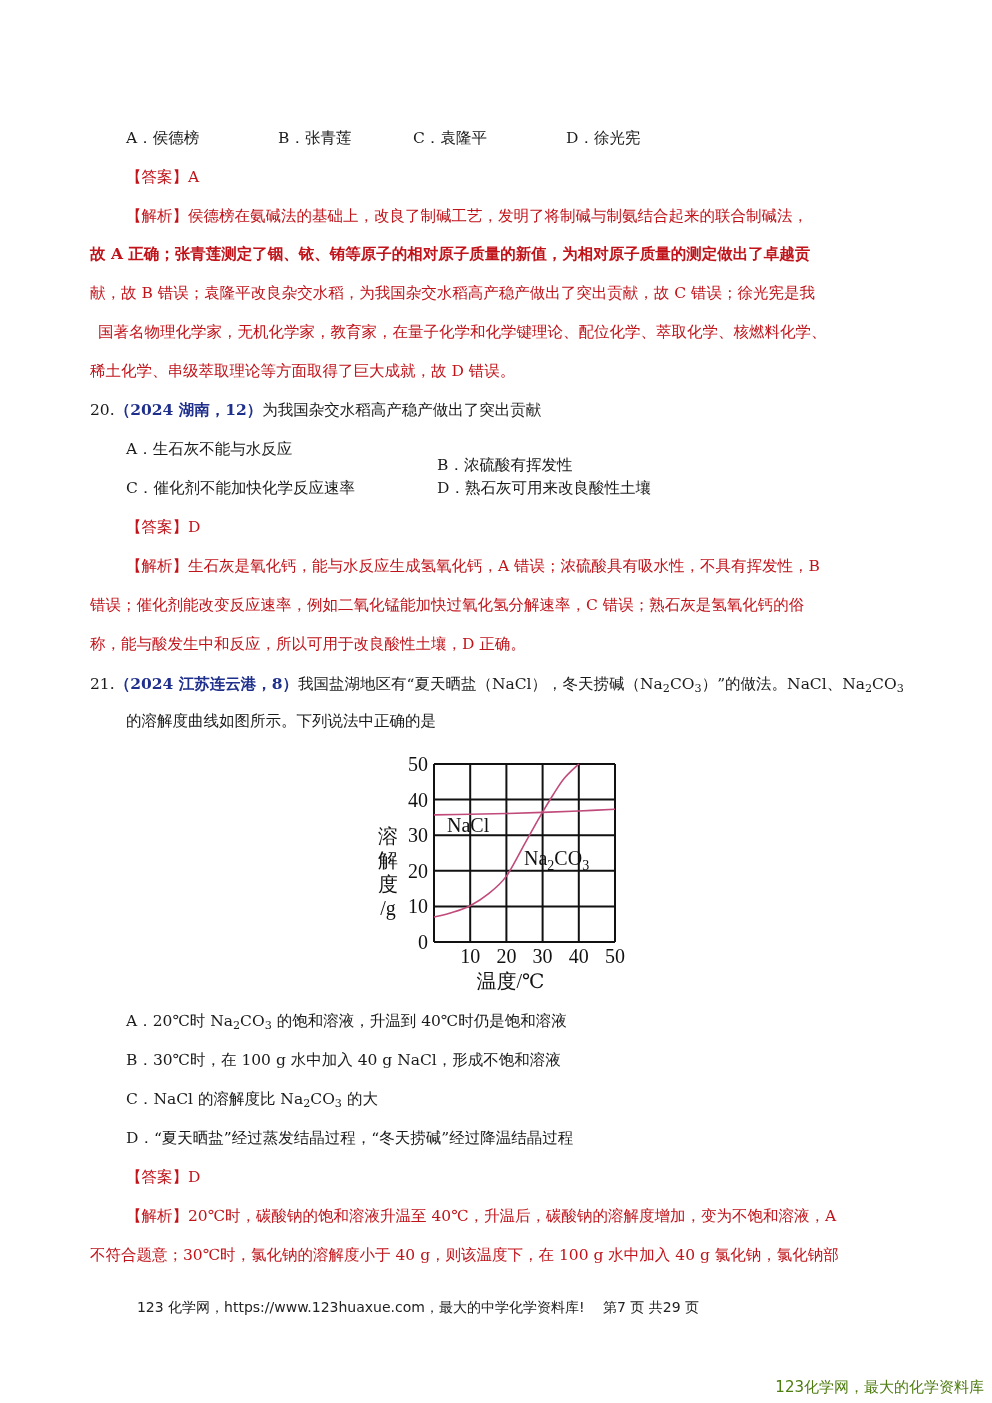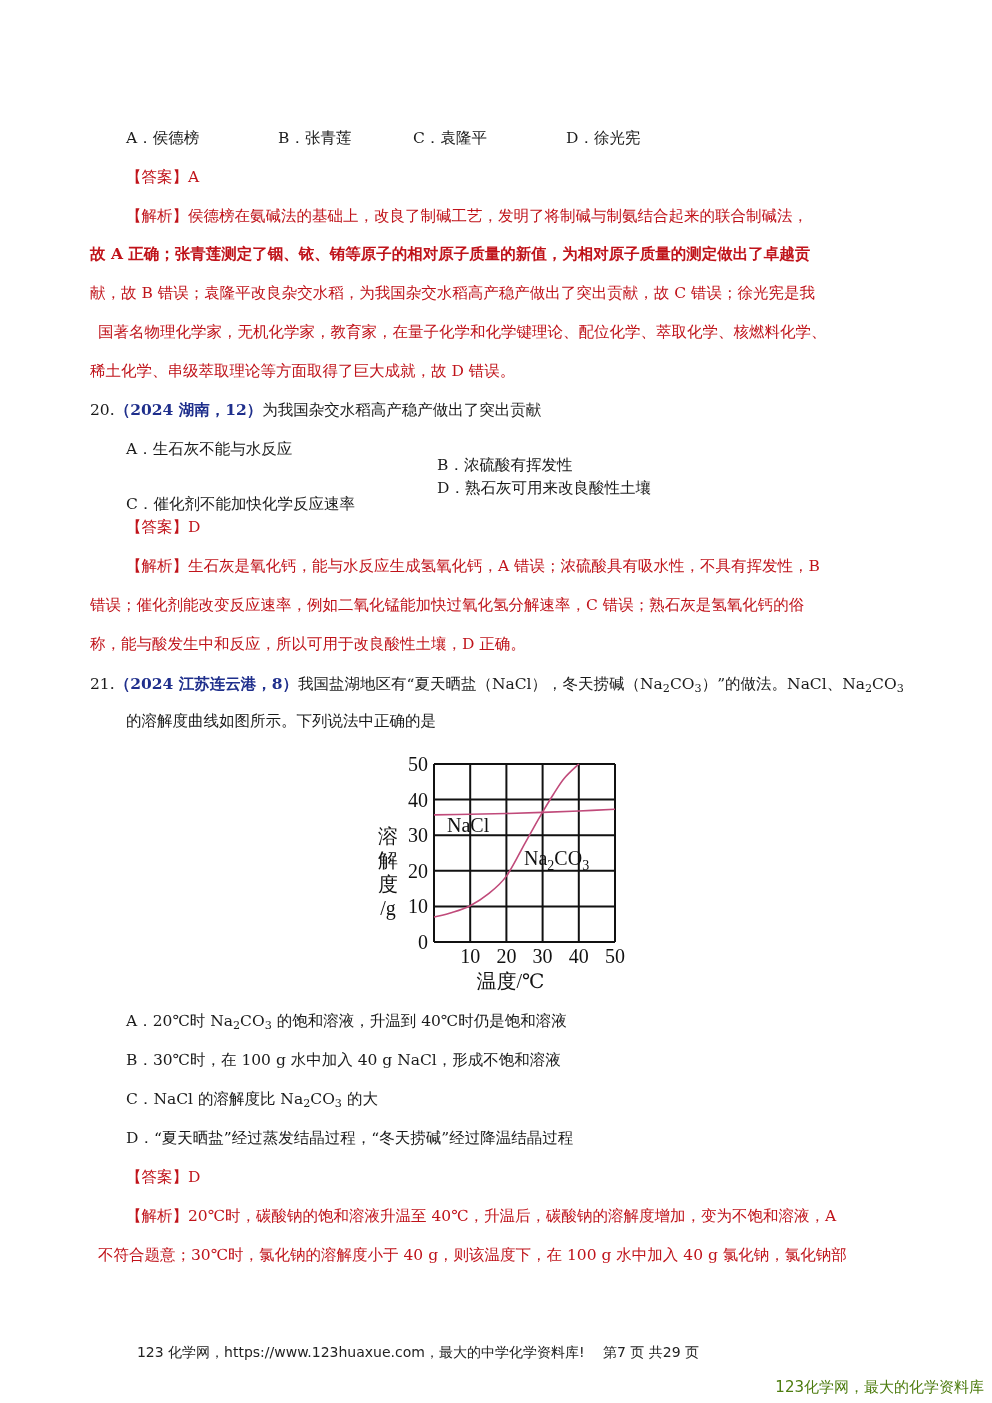--- a/index.html
+++ b/index.html
@@ -6,21 +6,21 @@
     body {
       width: 992px; height: 1403px; position: relative; overflow: hidden;
       font-family: "DejaVu Serif", "Liberation Serif", serif;
       color: #1a1a1a;
     }
     .line { position: absolute; font-size: 15.5px; line-height: 22px; white-space: nowrap; }
     .red { color: #c0131a; }
     .blue { color: #1f2f8c; font-weight: bold; }
     .opt { position: absolute; font-size: 15.5px; line-height: 22px; white-space: nowrap; }
     sub { font-size: 0.72em; vertical-align: -0.28em; line-height: 0; }
-    .footer { position: absolute; left: 0; width: 836px; text-align: center; top: 1344px; font-family: "DejaVu Sans", sans-serif; font-size: 14px; color: #222; }
+    .footer { position: absolute; left: 0; width: 836px; text-align: center; top: 1299px; font-family: "DejaVu Sans", sans-serif; font-size: 14px; color: #222; }
     .watermark { position: absolute; right: 8px; top: 1378px; font-family: "DejaVu Sans", sans-serif; font-size: 15px; color: #4d7c0f; }
     #chart { position: absolute; left: 360px; top: 745px; }
     #chart text { font-family: "Liberation Serif", "DejaVu Serif", serif; fill: #111; }
   </style>
 </head>
 <body>
 
 <div>
   <span class="opt" style="left:126px; top:127px;"><span>A．</span><span>侯德榜</span></span>
   <span class="opt" style="left:278px; top:127px;"><span>B．</span><span>张青莲</span></span>
@@ -36,21 +36,21 @@
   <div class="line red" style="left:90px; top:282px;text-align:right;">献，故 B 错误；袁隆平改良杂交水稻，为我国杂交水稻高产稳产做出了突出贡献，故 C 错误；徐光宪是我</div>
   <div class="line red" style="left:98px; top:321px;">国著名物理化学家，无机化学家，教育家，在量子化学和化学键理论、配位化学、萃取化学、核燃料化学、</div>
   <div class="line red" style="left:90px; top:360px;">稀土化学、串级萃取理论等方面取得了巨大成就，故 D 错误。</div>
 </div>
 
 <div class="line" style="left:90px; top:399px;">
   <span>20.</span><span class="blue">（2024 湖南，12）</span><span>为我国杂交水稻高产稳产做出了突出贡献</span>
 </div>
 <span class="opt" style="left:126px; top:438px;"><span>A．</span><span>生石灰不能与水反应</span></span>
 <span class="opt" style="left:437px; top:438px;margin-top:16px;"><span>B．</span><span>浓硫酸有挥发性</span></span>
-<span class="opt" style="left:126px; top:477px;margin-top:16px;"><span>C．</span><span>催化剂不能加快化学反应速率</span></span>
+<span class="opt" style="left:126px; top:477px;"><span>C．</span><span>催化剂不能加快化学反应速率</span></span>
 <span class="opt" style="left:437px; top:477px;"><span>D．</span><span>熟石灰可用来改良酸性土壤</span></span>
 
 <div class="line red" style="left:126px; top:516px;"><span>【答案】</span><span>D</span></div>
 
 <div>
   <div class="line red" style="left:126px; top:555px;"><span>【解析】</span><span>生石灰是氧化钙，能与水反应生成氢氧化钙，A 错误；浓硫酸具有吸水性，不具有挥发性，B</span></div>
   <div class="line red" style="left:90px; top:594px;">错误；催化剂能改变反应速率，例如二氧化锰能加快过氧化氢分解速率，C 错误；熟石灰是氢氧化钙的俗</div>
   <div class="line red" style="left:90px; top:633px;">称，能与酸发生中和反应，所以可用于改良酸性土壤，D 正确。</div>
 </div>
 
@@ -112,17 +112,17 @@
   <span>C．</span><span>NaCl 的溶解度比 Na</span><sub>2</sub><span>CO</span><sub>3</sub><span> 的大</span>
 </div>
 <div class="opt" style="left:126px; top:1127px;">
   <span>D．</span><span>“夏天晒盐”经过蒸发结晶过程，“冬天捞碱”经过降温结晶过程</span>
 </div>
 
 <div class="line red" style="left:126px; top:1166px;"><span>【答案】</span><span>D</span></div>
 
 <div>
   <div class="line red" style="left:126px; top:1205px;"><span>【解析】</span><span>20℃时，碳酸钠的饱和溶液升温至 40℃，升温后，碳酸钠的溶解度增加，变为不饱和溶液，A</span></div>
-  <div class="line red" style="left:90px; top:1244px;margin-left:8px;">不符合题意；30℃时，氯化钠的溶解度小于 40 g，则该温度下，在 100 g 水中加入 40 g 氯化钠，氯化钠部</div>
+  <div class="line red" style="left:90px; top:1244px;">不符合题意；30℃时，氯化钠的溶解度小于 40 g，则该温度下，在 100 g 水中加入 40 g 氯化钠，氯化钠部</div>
 </div>
 
 <div class="footer">123 化学网，https://www.123huaxue.com，最大的中学化学资料库!　 第7 页  共29 页</div>
 <div class="watermark">123化学网，最大的化学资料库</div>
 
 </body></html>

